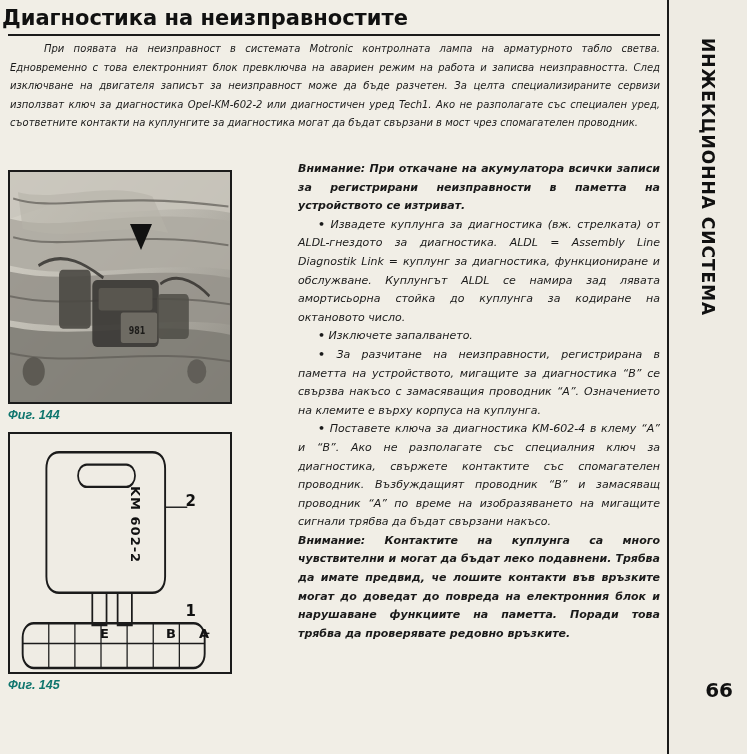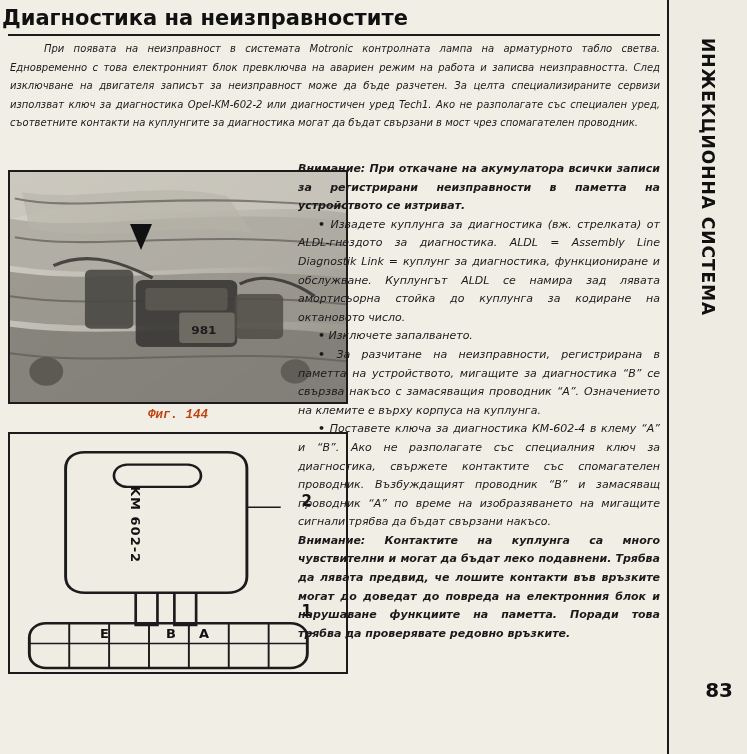--- a/index.html
+++ b/index.html
@@ -95,36 +95,36 @@
     text-align: justify;
     font-style: italic;
   }
   .intro .indent { display: inline-block; width: 34px; }
 
   
   .fig-col {
     position: absolute;
     left: 8px;
     top: 170px;
-    width: 340px;
+    width: 224px;
   }
   .fig-box {
     position: relative;
     border: 2px solid #1b1b1b;
     background: #e9e6dc;
     overflow: hidden;
   }
   .fig-144 { height: 230px; }
   .fig-cap {
-    text-align: center;
-    font-family: Liberation Mono, monospace;
+    text-align: left;
+    font-family: Liberation Sans, sans-serif;
     font-style: italic;
     font-weight: bold;
     font-size: 12.5px;
-    color: #c2410c;
+    color: #0f766e;
     margin: 4px 0 10px 0;
   }
   .fig-145 { height: 238px; }
 
   
   .col2 {
     position: absolute;
     left: 298px;
     top: 160px;
     width: 362px;
@@ -280,34 +280,35 @@
           <line x1="196" y1="72" x2="224" y2="72" stroke="#1b1b1b" stroke-width="1.4"></line>
           <line x1="246" y1="196" x2="252" y2="196" stroke="#1b1b1b" stroke-width="1.4"></line>
         </svg>
         <div class="key-text">KM 602-2</div>
         <div class="label-2">2</div>
         <div class="label-1">1</div>
         <div class="pin-lab" style="left:90px; top:192px;">E</div>
         <div class="pin-lab" style="left:156px; top:192px;">B</div>
         <div class="pin-lab" style="left:189px; top:192px;">A</div>
       </div>
+      <div class="fig-cap">Фиг. 145</div>
 
     </div>
 
     <div class="col2">
       <div class="p warn">Внимание: При откачане на акумулатора всички записи за регистрирани неизправности в паметта на устройството се изтриват.</div>
       <div class="p bullet-par"><span class="dot">•</span> <span>Извадете куплунга за диагностика (вж. стрелката) от ALDL-гнездото за диагностика. ALDL = Assembly Line Diagnostik Link = куплунг за диагностика, функциониране и обслужване. Куплунгът ALDL се намира зад лявата амортисьорна стойка до куплунга за кодиране на октановото число.</span></div>
       <div class="p bullet-par"><span class="dot">•</span> <span>Изключете запалването.</span></div>
       <div class="p bullet-par"><span class="dot">•</span> <span>За разчитане на неизправности, регистрирана в паметта на устройството, мигащите за диагностика “В” се свързва накъсо с замасяващия проводник “А”. Означението на клемите е върху корпуса на куплунга.</span></div>
       <div class="p bullet-par"><span class="dot">•</span> <span>Поставете ключа за диагностика КМ-602-4 в клему “А” и “В”. Ако не разполагате със специалния ключ за диагностика, свържете контактите със спомагателен проводник. Възбуждащият проводник “В” и замасяващ проводник “А” по време на изобразяването на мигащите сигнали трябва да бъдат свързани накъсо.</span></div>
-      <div class="p warn">Внимание: Контактите на куплунга са много чувствителни и могат да бъдат леко подавнени. Трябва да лявата предвид, че лошите контакти във връзките могат до доведат до повреда на електронния блок и нарушаване функциите на паметта. Поради това трябва да проверявате редовно връзките.</div>
+      <div class="p warn">Внимание: Контактите на куплунга са много чувствителни и могат да бъдат леко подавнени. Трябва да имате предвид, че лошите контакти във връзките могат до доведат до повреда на електронния блок и нарушаване функциите на паметта. Поради това трябва да проверявате редовно връзките.</div>
     </div>
 
   </div>
 
   <div class="sidebar">
     <div class="sidebar-text-wrap">
       <div class="sidebar-text">ИНЖЕКЦИОННА СИСТЕМА</div>
     </div>
-    <div class="page-number">83</div>
+    <div class="page-number">66</div>
   </div>
 
 </div>
 
 </body></html>

